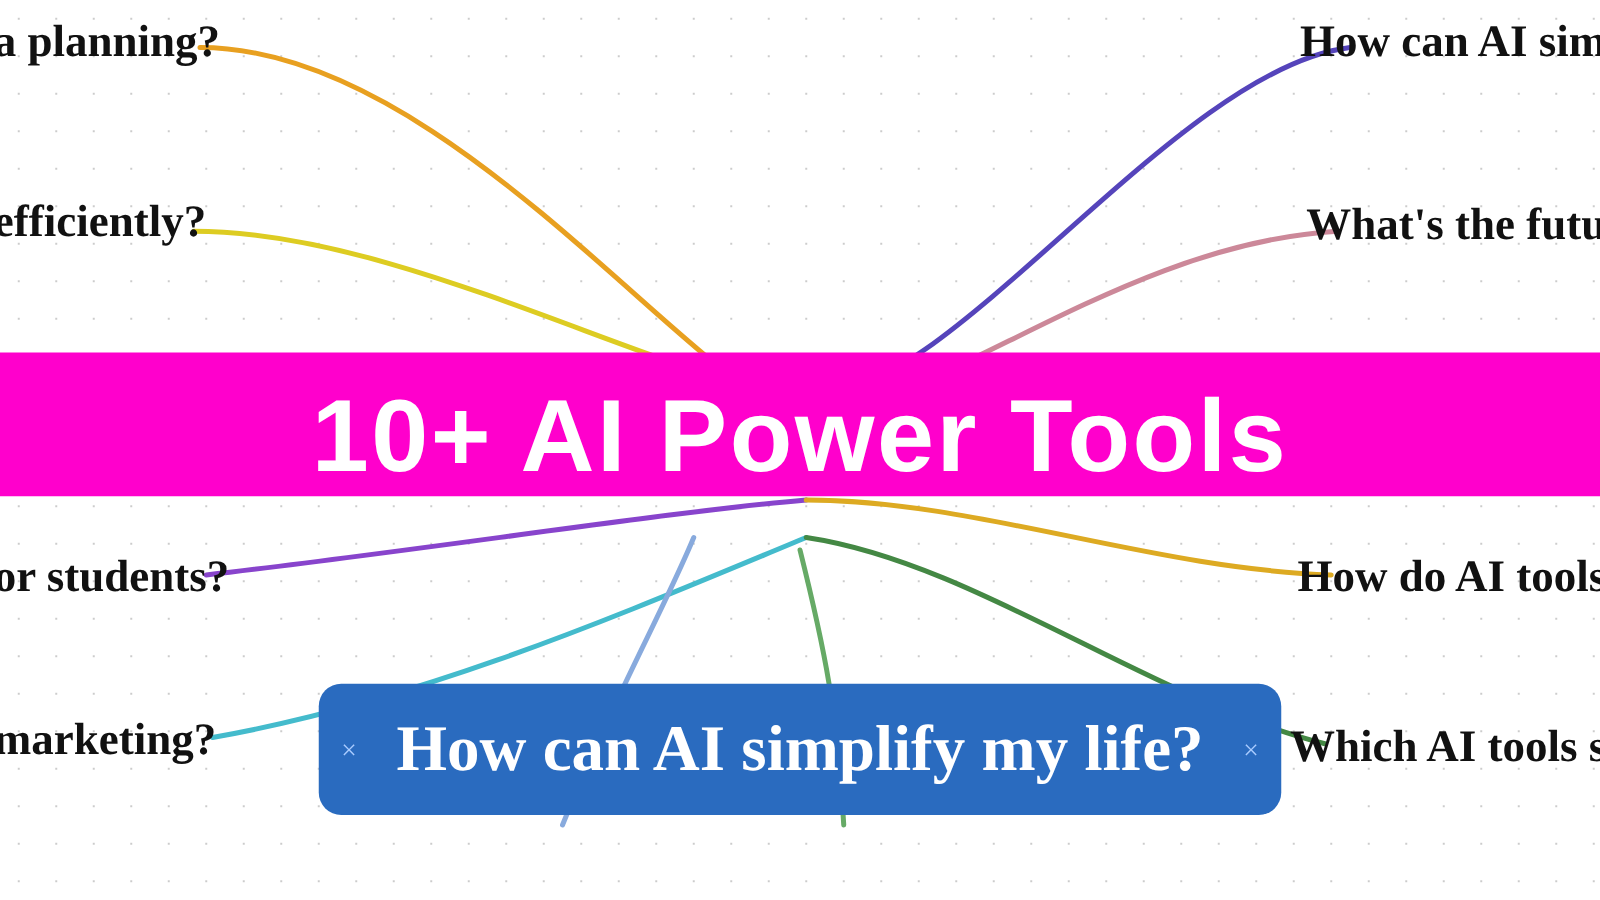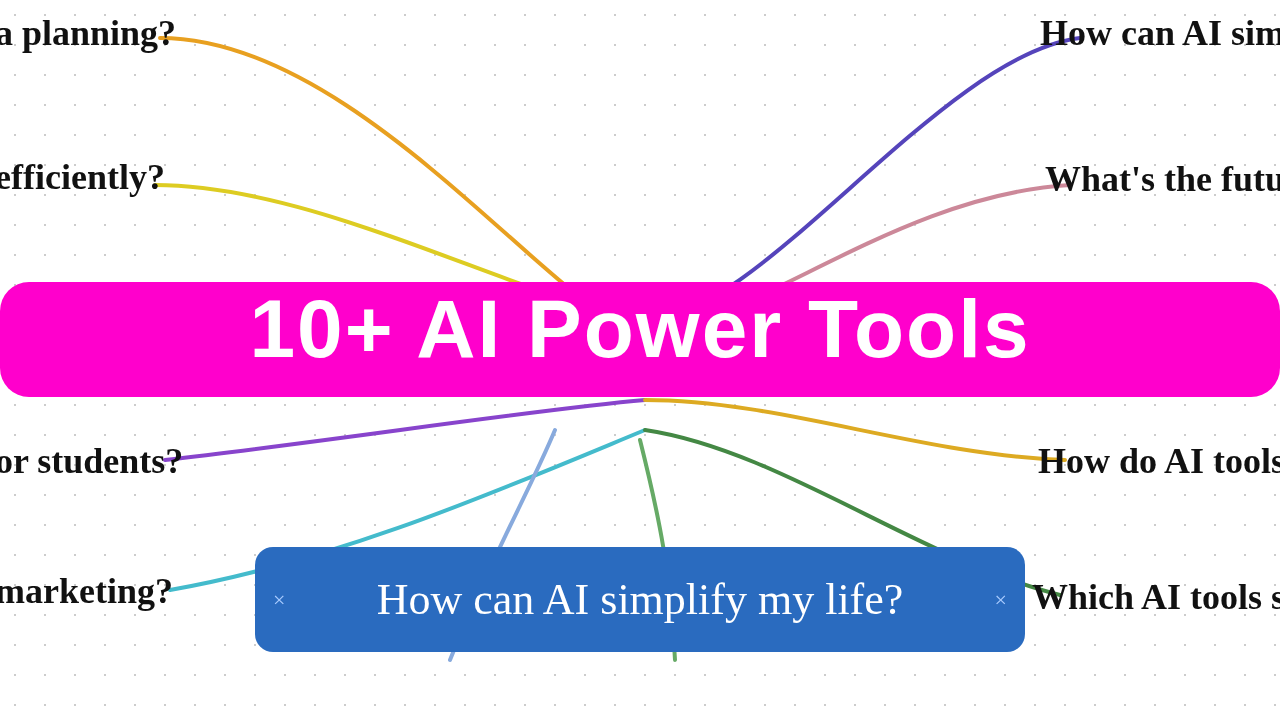--- a/index.html
+++ b/index.html
@@ -35,23 +35,22 @@
     
     .banner {
       position: absolute;
       top: 282px;
       left: 0;
       width: 1280px;
       height: 115px;
       background: #ff00cc;
       z-index: 3;
       display: flex;
-      align-items: flex-start;
+      align-items: flex-end;
       justify-content: center;
-      border-radius: 29px;
     }
 
     .banner-title {
       color: #ffffff;
       font-size: 82px;
       font-weight: 900;
       font-family: 'Arial Black', 'Arial', sans-serif;
       letter-spacing: 2px;
       white-space: nowrap;
     }
@@ -77,23 +76,23 @@
       background: #2a6bbf;
       border-radius: 18px;
       z-index: 5;
       display: flex;
       align-items: center;
       justify-content: center;
     }
 
     .bubble-text {
       color: #ffffff;
-      font-size: 44px;
+      font-size: 52px;
       font-family: 'Comic Sans MS', 'Chalkboard SE', cursive;
-      font-weight: normal;
+      font-weight: bold;
     }
 
     .bubble-x {
       position: absolute;
       color: #aaccff;
       font-size: 22px;
       top: 50%;
       transform: translateY(-50%);
       cursor: pointer;
     }

